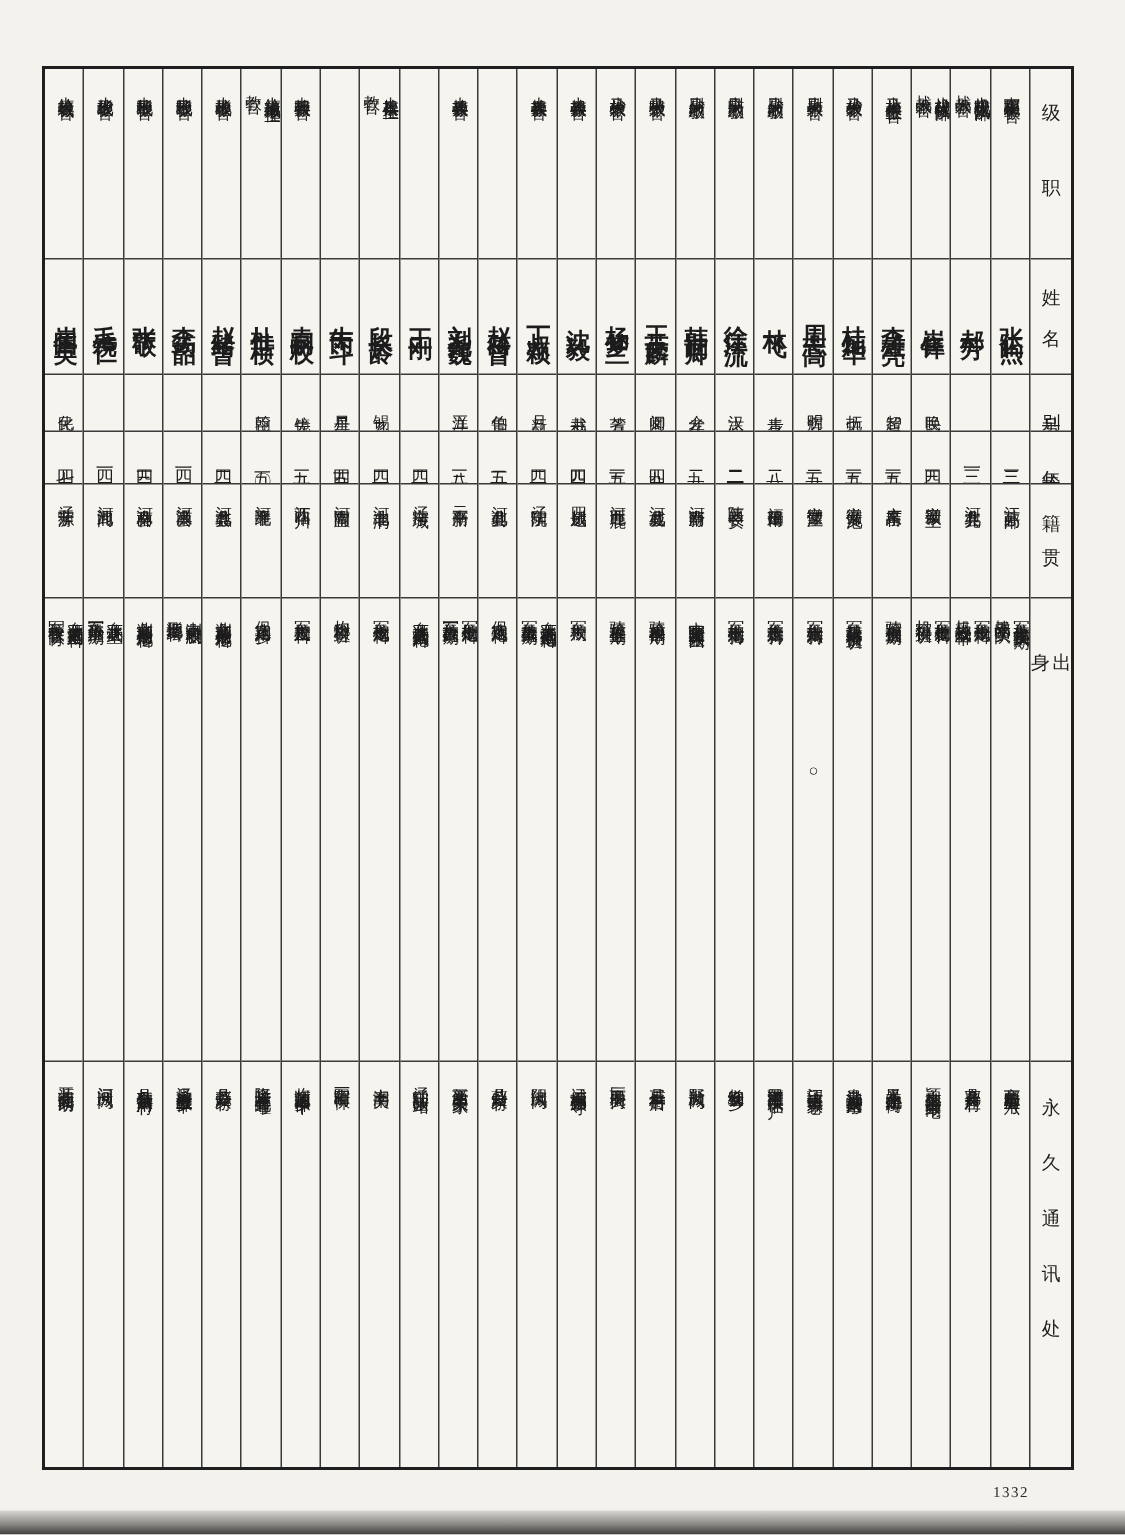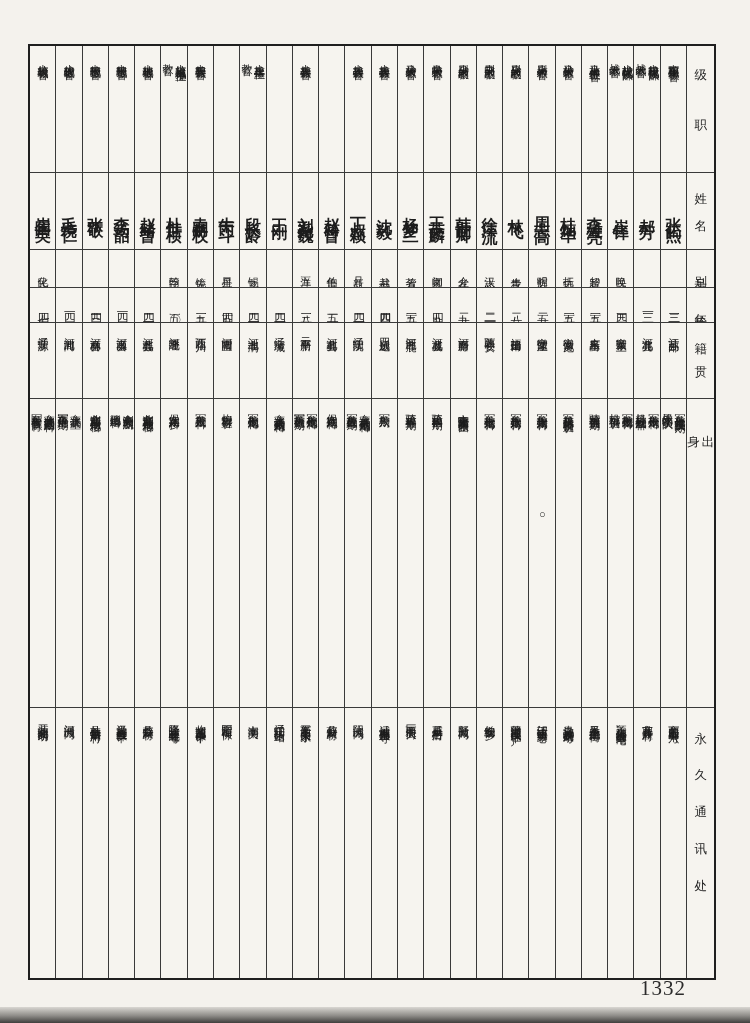--- a/index.html
+++ b/index.html
@@ -48,21 +48,21 @@
   .h0 { padding-top:12px; }  .h0 .vt { letter-spacing:52px; }
   .h1 { padding-top:10px; }  .h1 .vt { letter-spacing:26px; }
   .h2 { align-items:center; } .h2 .vt { letter-spacing:3px; }
   .h3 { align-items:center; } .h3 .vt { letter-spacing:2px; }
   .h4 { padding-top:9px;  }  .h4 .vt { letter-spacing:24px; }
   .h5 { padding-top:26px; }  .h5 .vt { letter-spacing:168px; }
   .h6 { padding-top:13px; }  .h6 .vt { letter-spacing:37px; }
   
   .page-num {
     position:absolute; right:64px; bottom:22px;
-    font-size:21px; letter-spacing:1px; color:#2b2b2b;font-family:Liberation Serif, serif;
+    font-size:10px; letter-spacing:1px; color:#2b2b2b;font-family:Liberation Serif, serif;
   }
   .scan-edge {
     position:absolute; left:0; right:0; bottom:0; height:16px;
     background:linear-gradient(to bottom,#d9d7d2 0%,#8d8b88 55%,#3f3e3c 100%);
   }
 </style>
 </head>
 <body>
 
 <div class="page">

